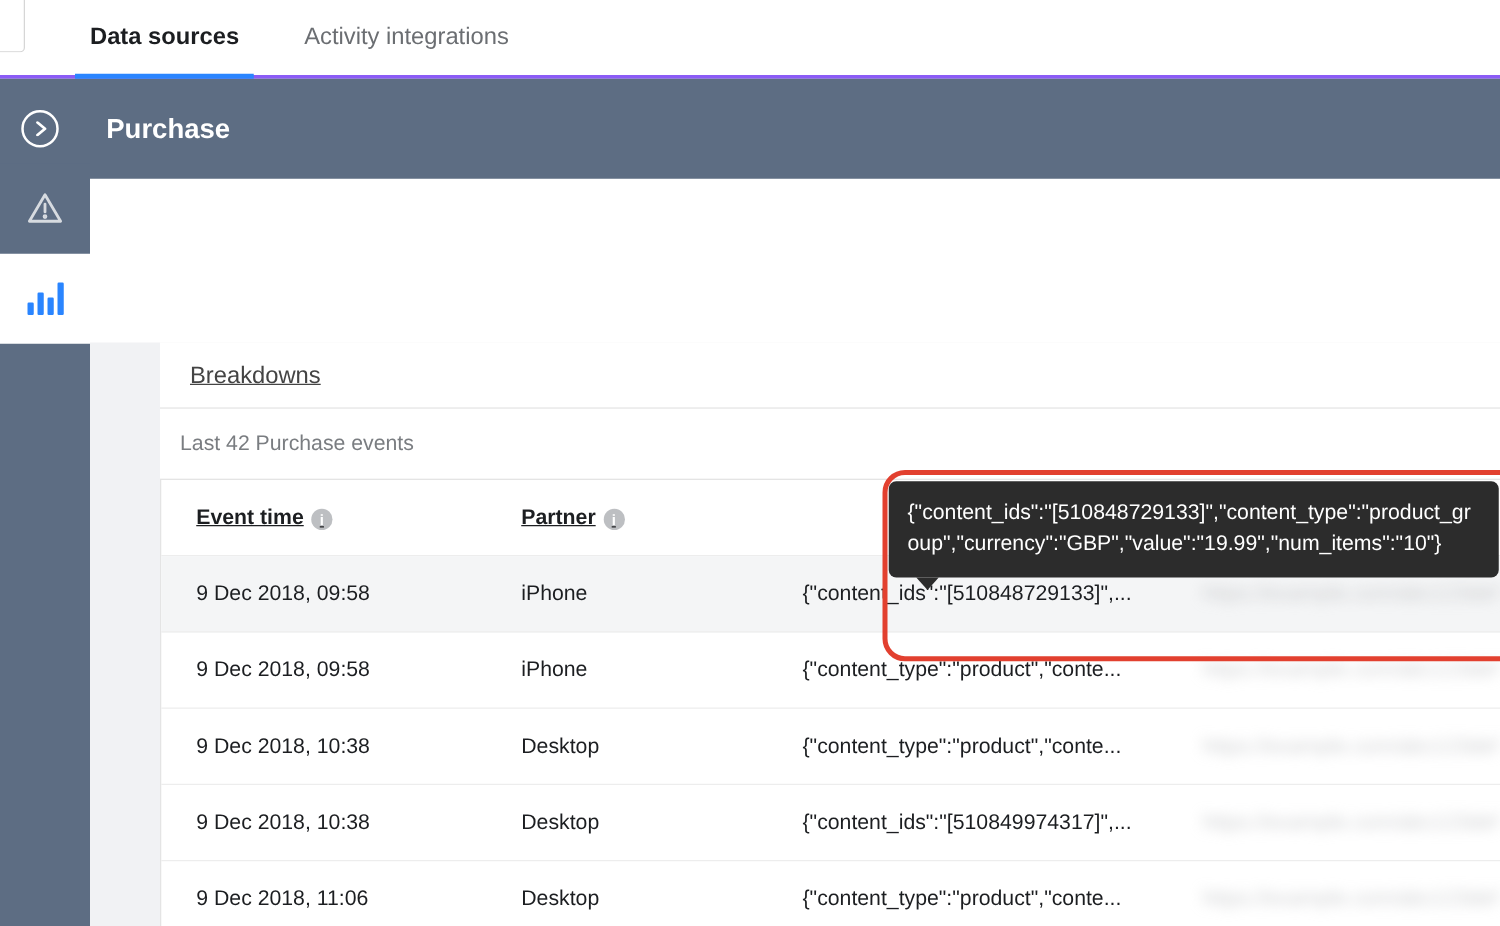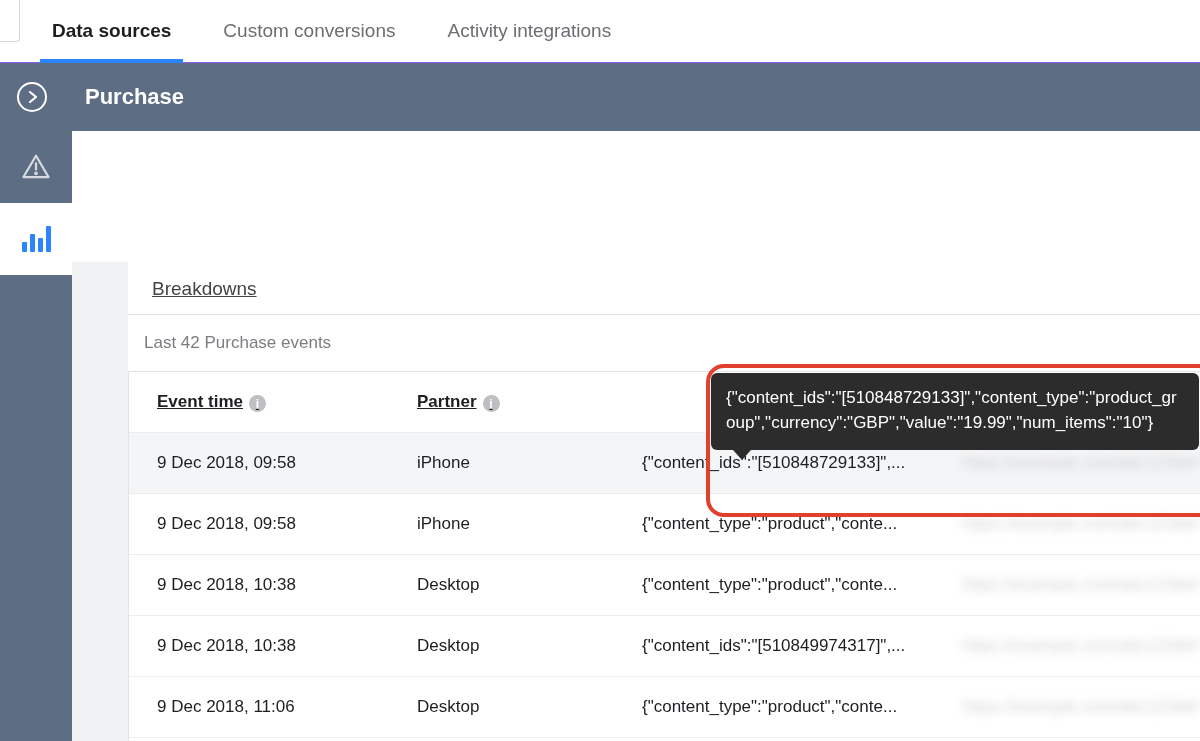--- a/index.html
+++ b/index.html
@@ -10,23 +10,23 @@
     width: 1200px;
     height: 741px;
     overflow: hidden;
     position: relative;
   }
 
   
   .top-tabs {
     height: 63px;
     display: flex;
-    align-items: flex-end;
-    padding-left: 50px;
-    border-bottom: 1px solid #8b5cf6;
+    align-items: center;
+    padding-left: 70px;
+    border-bottom: 3px solid #8b5cf6;
     background: #fff;
   }
   .top-tabs .tab {
     font-size: 19px;
     font-weight: 400;
     color: #6b6e72;
     margin-right: 48px;
     padding: 0 2px;
     height: 63px;
     display: flex;
@@ -54,21 +54,21 @@
     width: 20px;
     height: 42px;
     border: 1px solid #d6d6d6;
     border-left: none;
     border-top: none;
     border-radius: 0 0 4px 0;
   }
 
   
   .sub-header {
-    height: 68px;
+    height: 80px;
     background: #5d6d83;
     color: #fff;
     display: flex;
     align-items: center;
     padding-left: 17px;
   }
   .sub-header .circle-chevron {
     width: 30px;
     height: 30px;
     border: 2px solid #fff;
@@ -255,21 +255,20 @@
 
   .main-relative { position: relative; }
 </style>
 </head>
 <body>
 
 <div class="ghost-box"></div>
 
 <div class="top-tabs">
   <div class="tab active">Data sources</div>
-  <div class="tab">Custom conversions</div>
   <div class="tab">Activity integrations</div>
 </div>
 
 <div class="sub-header">
   <div class="circle-chevron">
     <svg width="12" height="12" viewBox="0 0 12 12" fill="none" stroke-width="2.2" stroke-linecap="round" stroke-linejoin="round">
         <polyline points="4,1 10,6 4,11"></polyline>
       </svg>
   </div>
   <div class="title">Purchase</div>

